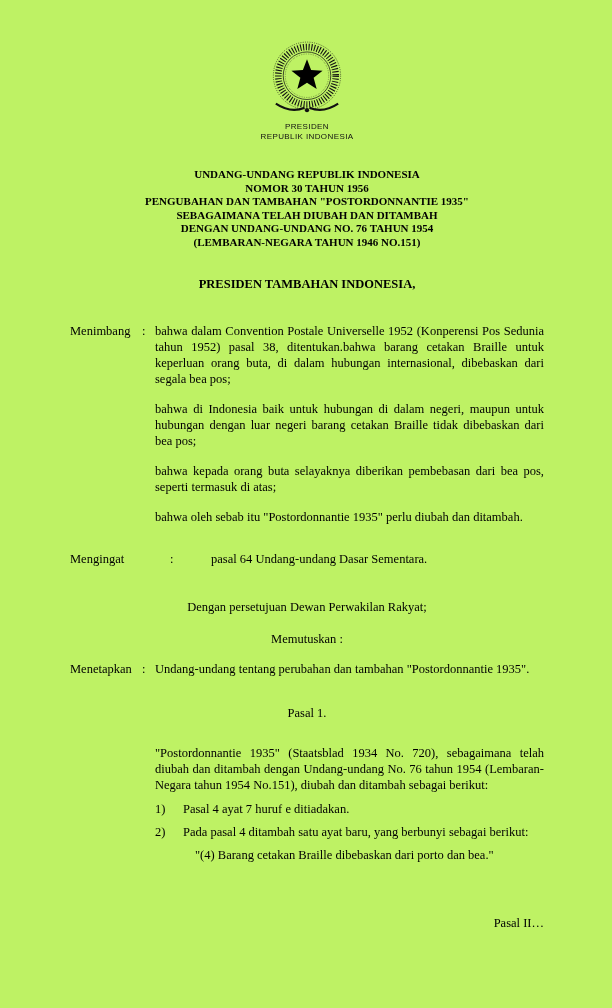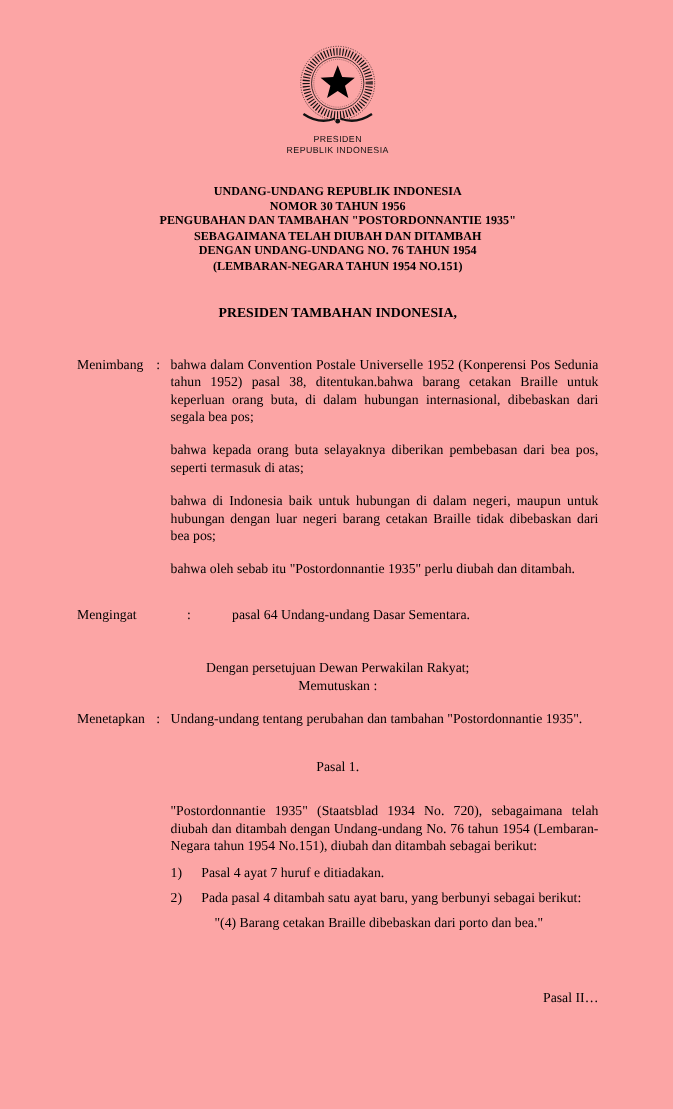--- a/index.html
+++ b/index.html
@@ -1,21 +1,21 @@
 <!DOCTYPE html>
 <html><head>
 <meta charset="utf-8">
 <style>
   html, body { margin: 0; padding: 0; background: #ffffff; }
   .page {
     position: relative;
     width: 612px;
     height: 1008px;
     margin: 0 auto;
-    background: #fca5a5;
+    background: #bef264;
     color: #000;
     font-family: "Liberation Serif", serif;
     font-size: 12.5px;
     line-height: 16px;
     overflow: hidden;
     box-sizing: border-box;
     padding: 38px 68px 0 70px;
   }
 
   
@@ -60,21 +60,21 @@
   .content p:last-child { margin-bottom: 0; }
 
   .menimbang { margin-top: 31px; }
   .mengingat { margin-top: 26px; gap: 28px; }
   .menetapkan { margin-top: 14px; }
 
   .centered-line {
     text-align: center;
   }
   .agreement { margin-top: 32px; }
-  .memutuskan { margin-top: 0; }
+  .memutuskan { margin-top: 16px; }
   .pasal-heading { margin-top: 28px; }
 
   
   .indent-block {
     margin-left: 85px; 
   }
   .pasal-intro { margin-top: 24px; }
   .pasal-intro p { margin: 0; text-align: justify; }
 
   .num-list { margin-top: 8px; }
@@ -121,32 +121,32 @@
       <div>REPUBLIK INDONESIA</div>
     </div>
   </div>
 
   <div class="title-block">
     <div>UNDANG-UNDANG REPUBLIK INDONESIA</div>
     <div>NOMOR 30 TAHUN 1956</div>
     <div>PENGUBAHAN DAN TAMBAHAN "POSTORDONNANTIE 1935"</div>
     <div>SEBAGAIMANA TELAH DIUBAH DAN DITAMBAH</div>
     <div>DENGAN UNDANG-UNDANG NO. 76 TAHUN 1954</div>
-    <div>(LEMBARAN-NEGARA TAHUN 1954 NO.151)</div>
+    <div>(LEMBARAN-NEGARA TAHUN 1946 NO.151)</div>
   </div>
 
   <div class="subtitle">PRESIDEN TAMBAHAN INDONESIA,</div>
 
   <div class="row menimbang">
     <div class="label">Menimbang</div>
     <div class="colon">:</div>
     <div class="content">
       <p>bahwa dalam Convention Postale Universelle 1952 (Konperensi Pos Sedunia tahun 1952) pasal 38, ditentukan.bahwa barang cetakan Braille untuk keperluan orang buta, di dalam hubungan internasional, dibebaskan dari segala bea pos;</p>
+      <p>bahwa di Indonesia baik untuk hubungan di dalam negeri, maupun untuk hubungan dengan luar negeri barang cetakan Braille tidak dibebaskan dari bea pos;</p>
       <p>bahwa kepada orang buta selayaknya diberikan pembebasan dari bea pos, seperti termasuk di atas;</p>
-      <p>bahwa di Indonesia baik untuk hubungan di dalam negeri, maupun untuk hubungan dengan luar negeri barang cetakan Braille tidak dibebaskan dari bea pos;</p>
       <p>bahwa oleh sebab itu "Postordonnantie 1935" perlu diubah dan ditambah.</p>
     </div>
   </div>
 
   <div class="row mengingat">
     <div class="label">Mengingat</div>
     <div class="colon">:</div>
     <div class="content">
       <p>pasal 64 Undang-undang Dasar Sementara.</p>
     </div>

